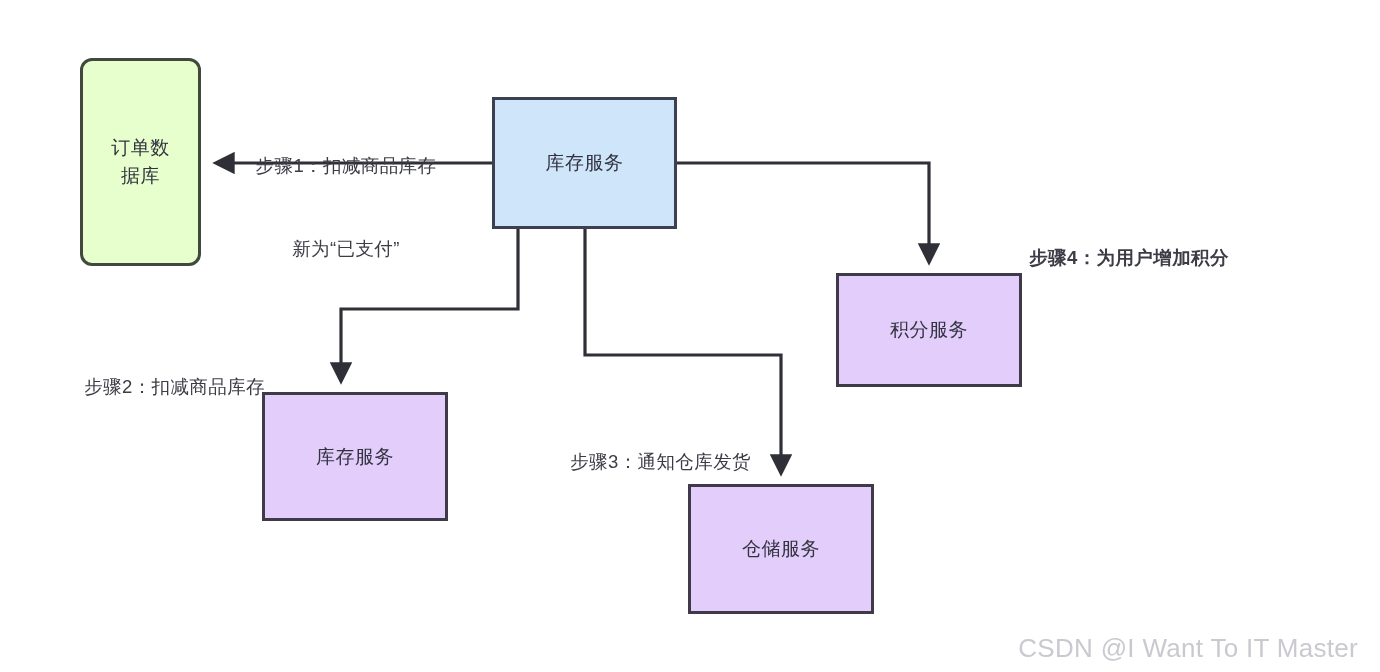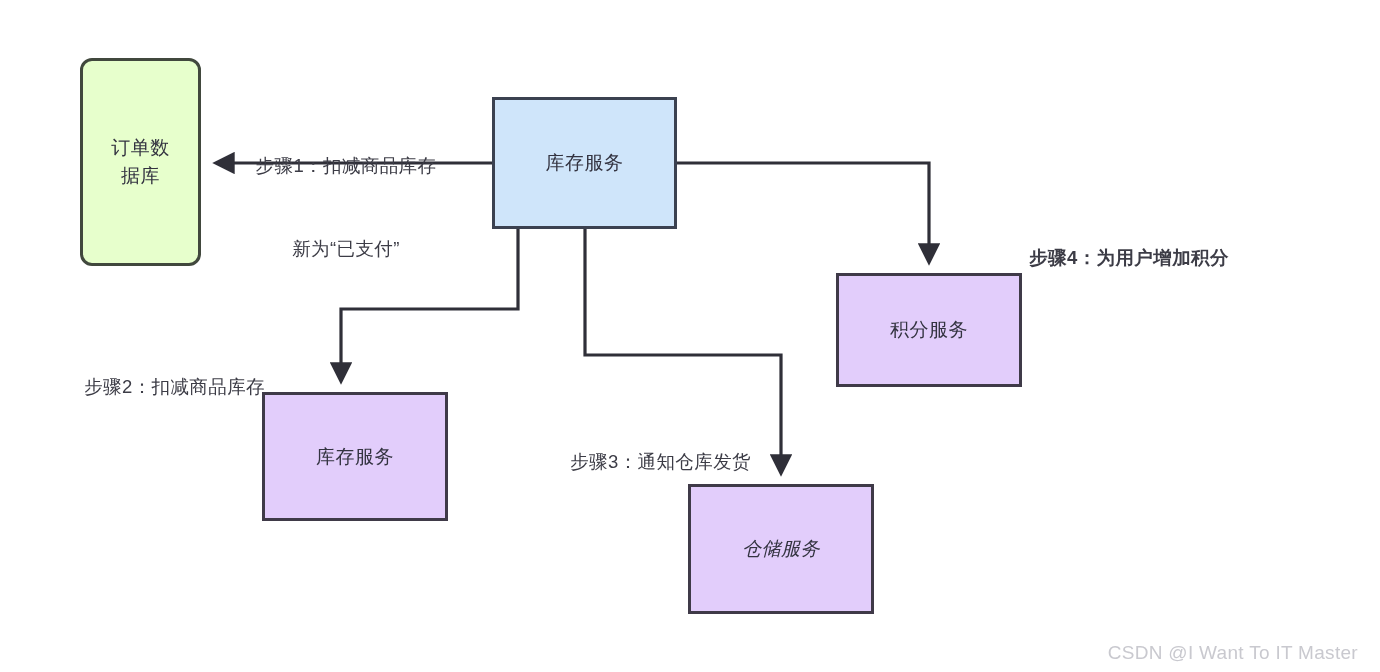--- a/index.html
+++ b/index.html
@@ -58,21 +58,21 @@
     letter-spacing: 0.4px;
     white-space: pre;
     text-align: center;
     z-index: 3;
   }
   .watermark {
     position: absolute;
     right: 22px;
     bottom: 8px;
     color: #c9c9cf;
-    font-size: 19px;
+    font-size: 26px;
     letter-spacing: 0.3px;
     z-index: 4;
   }
 </style>
 </head>
 <body>
 
 <div id="canvas">
 
   <svg class="edges" viewBox="0 0 1380 672" xmlns="http://www.w3.org/2000/svg">
@@ -106,21 +106,21 @@
 
   <div class="node blue" style="left:492px; top:97px; width:185px; height:132px;">
     <span style="white-space:pre;">库存服务</span>
   </div>
 
   <div class="node purple" style="left:262px; top:392px; width:186px; height:129px;text-align:center;">
     <span style="white-space:pre;">库存服务</span>
   </div>
 
   <div class="node purple" style="left:688px; top:484px; width:186px; height:130px;">
-    <span style="white-space:pre;font-style:italic;">仓储服务</span>
+    <span style="white-space:pre;">仓储服务</span>
   </div>
 
   <div class="node purple" style="left:836px; top:273px; width:186px; height:114px;">
     <span style="white-space:pre;">积分服务</span>
   </div>
 
   <div class="edge-label" style="left:222px; top:96px; width:248px;">
     <div>步骤1：扣减商品库存</div>
     <div>新为“已支付”</div>
   </div>

